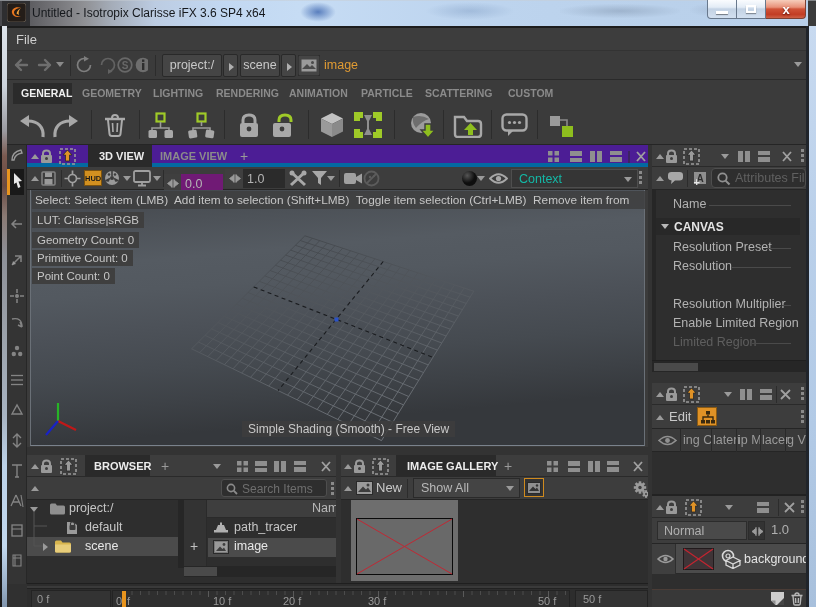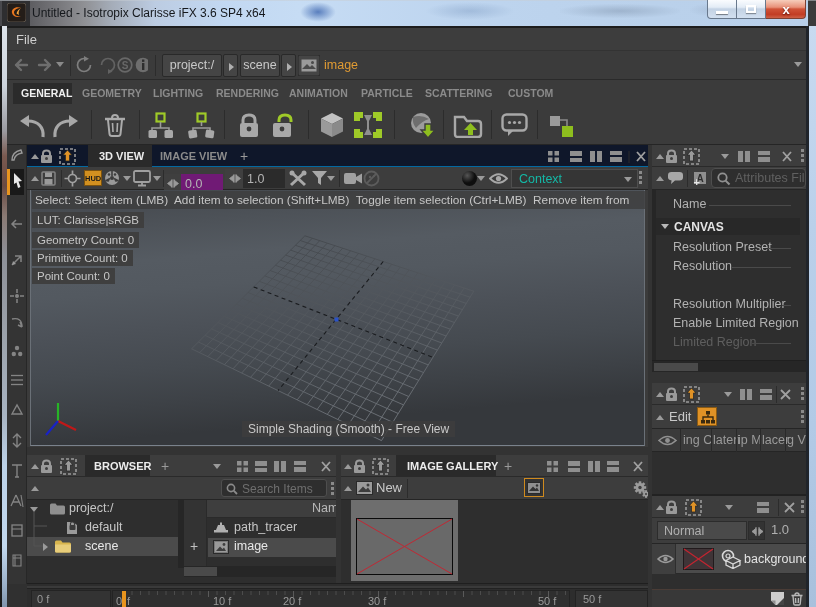--- a/index.html
+++ b/index.html
@@ -239,21 +239,21 @@
   <svg class="abs" style="left:3px;top:378px" width="14" height="16">
         <rect x="2" y="2" width="10" height="11" fill="none" stroke="#848484" stroke-width="1.3"></rect>
         <line x1="2" y1="6" x2="12" y2="6" stroke="#848484" stroke-width="1.1"></line>
       </svg>
   <svg class="abs" style="left:3px;top:408px" width="14" height="16">
         <path d="M3,2 L11,2 L11,13 L3,13 Z M3,5 L11,5 M5,2 L5,13" fill="none" stroke="#848484" stroke-width="1.1"></path>
       </svg>
 </div>
 <div class="abs" style="left:7px;top:584px;width:20px;height:23px;background:#303030"></div>
 
-<div class="abs" id="vp-hdr" style="left:27px;top:145px;width:621px;height:22px;background:#0f172a;border-bottom:1px solid #0369a1">
+<div class="abs" id="vp-hdr" style="left:27px;top:145px;width:621px;height:22px;background:#4c1d95;border-bottom:4px solid #0369a1">
   <div class="abs tri-up" style="left:4px;top:9px"></div>
   <svg class="abs" style="left:13px;top:4px" width="13" height="15">
         <path d="M3,6 L3,4.5 Q3,1.5 6.5,1.5 Q10,1.5 10,4.5 L10,6" fill="none" stroke="#9a9a9a" stroke-width="2"></path>
         <rect x="1" y="6" width="11" height="8" rx="1" fill="#9a9a9a"></rect>
         <circle cx="6.5" cy="9.5" r="1.5" fill="#3d3d3d"></circle>
       </svg>
   <svg class="abs" style="left:32px;top:3px" width="17" height="17">
         <rect x="1" y="1" width="15" height="15" fill="none" stroke="#9a9a9a" stroke-width="1.6" stroke-dasharray="3 2"></rect>
         <path d="M8.5,2 L13,7 L10.5,7 L10.5,13 L6.5,13 L6.5,7 L4,7 Z" fill="#e09226" stroke="#2a2a2a" stroke-width="0.8"></path>
       </svg>
@@ -548,20 +548,24 @@
 </div>
 <div class="abs" id="ig-tools" style="left:341px;top:477px;width:307px;height:23px;background:#3d3d3d;border-bottom:1px solid #252525">
   <div class="abs tri-up" style="left:3px;top:9px"></div>
   <svg class="abs" style="left:15px;top:4px" width="17" height="14">
         <rect x="0.5" y="0.5" width="16" height="13" fill="#9a9a9a" stroke="#2a2a2a"></rect>
         <path d="M2,11 L7,5.5 L10,8.5 L12,6.5 L15,11 Z" fill="#3d3d3d"></path>
         <circle cx="12" cy="4" r="1.5" fill="#3d3d3d"></circle>
       </svg>
   <div class="abs" style="left:35px;top:3px;font-size:13px;color:#c9c9c9">New</div>
   <div class="abs sep-v" style="left:66px;top:2px;height:19px"></div>
+  <div class="abs" style="left:72px;top:1px;width:107px;height:20px;background:#444;border:1px solid #2a2a2a">
+    <div class="abs" style="left:7px;top:2px;font-size:12.5px;color:#b8b8b8">Show All</div>
+    <div class="abs tri-dn" style="left:92px;top:7px"></div>
+  </div>
   <div class="abs" style="left:183px;top:1px;width:20px;height:19px;background:#333;border:1px solid #cf8a1e">
     <svg class="abs" style="left:2px;top:3px" width="14" height="12">
           <rect x="0.5" y="0.5" width="13" height="11" fill="#8f8f8f" stroke="#2a2a2a"></rect>
           <path d="M2,9 L6,4.5 L8.5,7 L10,5.5 L12,9 Z" fill="#333"></path>
           <circle cx="10" cy="3.5" r="1.2" fill="#333"></circle>
         </svg>
   </div>
   <svg class="abs" style="left:292px;top:4px" width="17" height="17">
         <rect x="-1.3" y="-6.2" width="2.6" height="3.7" transform="translate(7,6.5) rotate(0)" fill="#9a9a9a"></rect>
         <rect x="-1.3" y="-6.2" width="2.6" height="3.7" transform="translate(7,6.5) rotate(45)" fill="#9a9a9a"></rect>

